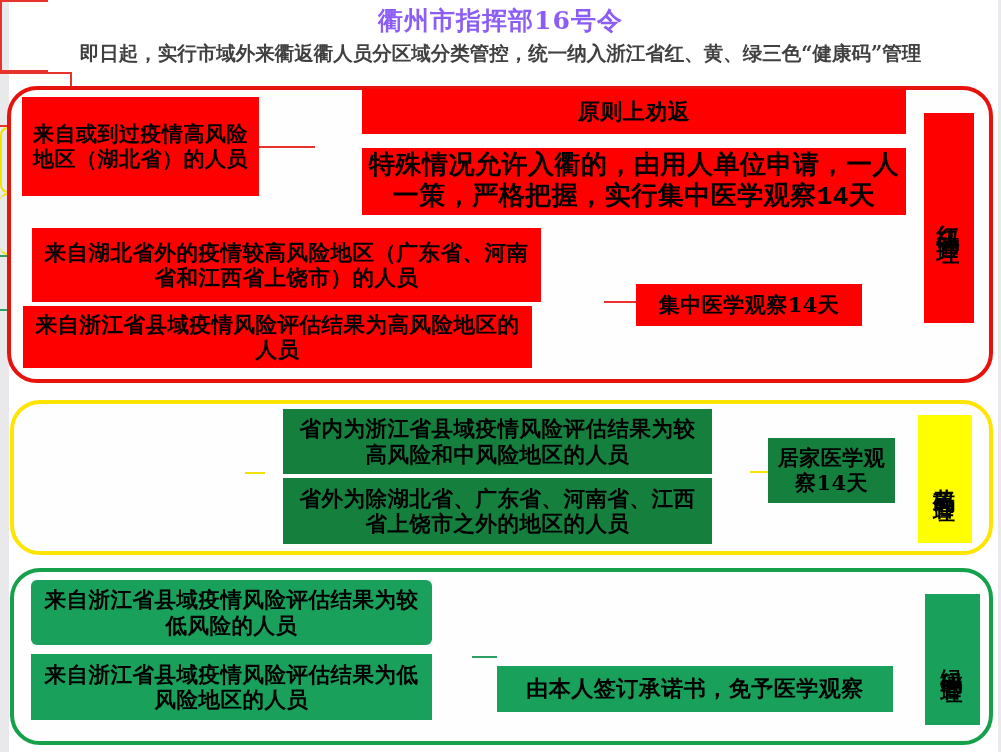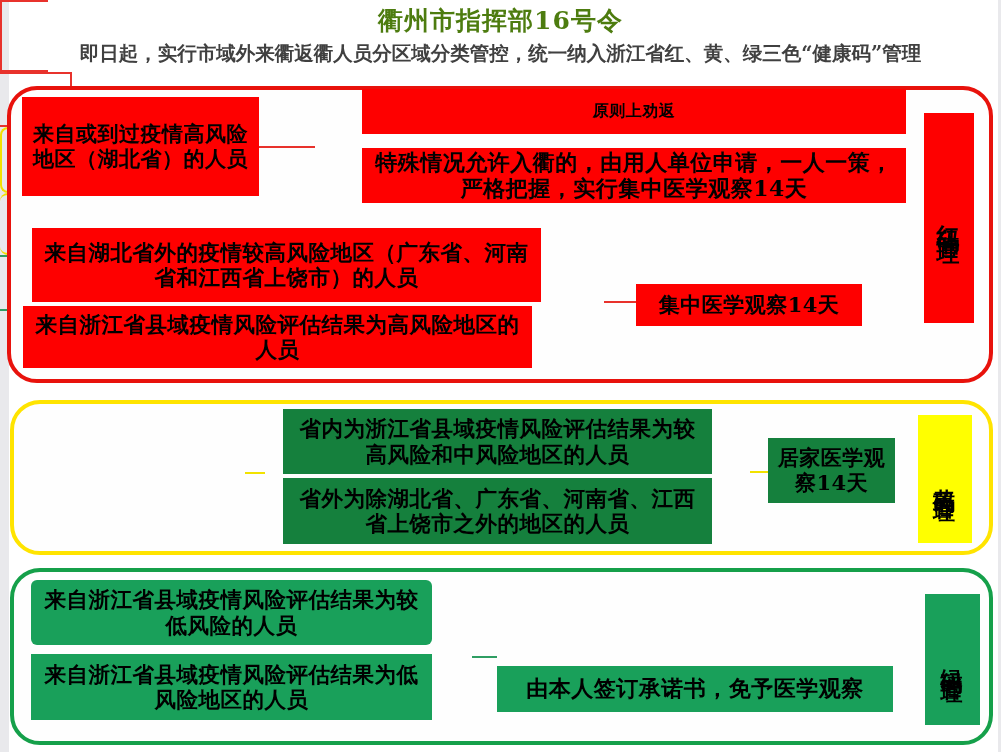--- a/index.html
+++ b/index.html
@@ -14,21 +14,21 @@
   .page-edge-left{position:absolute;left:0;top:0;width:9px;height:752px;background:#e9e9ec;}
   .page-edge-right{position:absolute;right:0;top:0;width:3px;height:752px;background:#e9e9ec;}
 
   #stage{position:absolute;left:0;top:0;width:1001px;height:752px;}
 
   
   .title{
     position:absolute;left:0;top:4px;width:1001px;
     text-align:center;
     font-size:25px;font-weight:700;letter-spacing:1px;
-    color:#4d7c0f;
+    color:#8b5cf6;
     font-family:"DejaVu Serif","Liberation Serif",serif;
   }
   .subtitle{
     position:absolute;left:0;top:40px;width:1001px;
     text-align:center;
     font-size:19.5px;font-weight:700;
     color:#404040;
     white-space:nowrap;
   }
 
@@ -111,25 +111,25 @@
 
   <div class="group red" style="left:7px;top:86px;width:986px;height:297px;"></div>
 
   <div class="box red" style="left:22px;top:97px;width:237px;height:99px;font-size:21px;">
     <span>来自或到过疫情高风险地区（湖北省）的人员</span>
   </div>
 
   <div class="conn red hline" style="left:259px;top:146px;width:56px;"></div>
   <div class="bracket red" style="left:315px;top:110px;width:48px;height:72px;"></div>
 
-  <div class="box red" style="left:362px;top:89px;width:544px;height:45px;font-size:16px;">
+  <div class="box red" style="left:362px;top:89px;width:544px;height:45px;font-size:22px;">
     <span>原则上劝返</span>
   </div>
 
-  <div class="box red" style="left:362px;top:148px;width:544px;height:55px;font-size:22px;">
+  <div class="box red" style="left:362px;top:148px;width:544px;height:67px;font-size:26px;font-family:Liberation Mono, monospace;">
     <span>特殊情况允许入衢的，由用人单位申请，一人一策，严格把握，实行集中医学观察14天</span>
   </div>
 
   <div class="box red" style="left:23px;top:228px;width:509px;height:74px;font-size:21.5px;margin-left:9px;">
     <span>来自湖北省外的疫情较高风险地区（广东省、河南省和江西省上饶市）的人员</span>
   </div>
 
   <div class="box red" style="left:23px;top:306px;width:509px;height:62px;font-size:21.5px;">
     <span>来自浙江省县域疫情风险评估结果为高风险地区的人员</span>
   </div>

